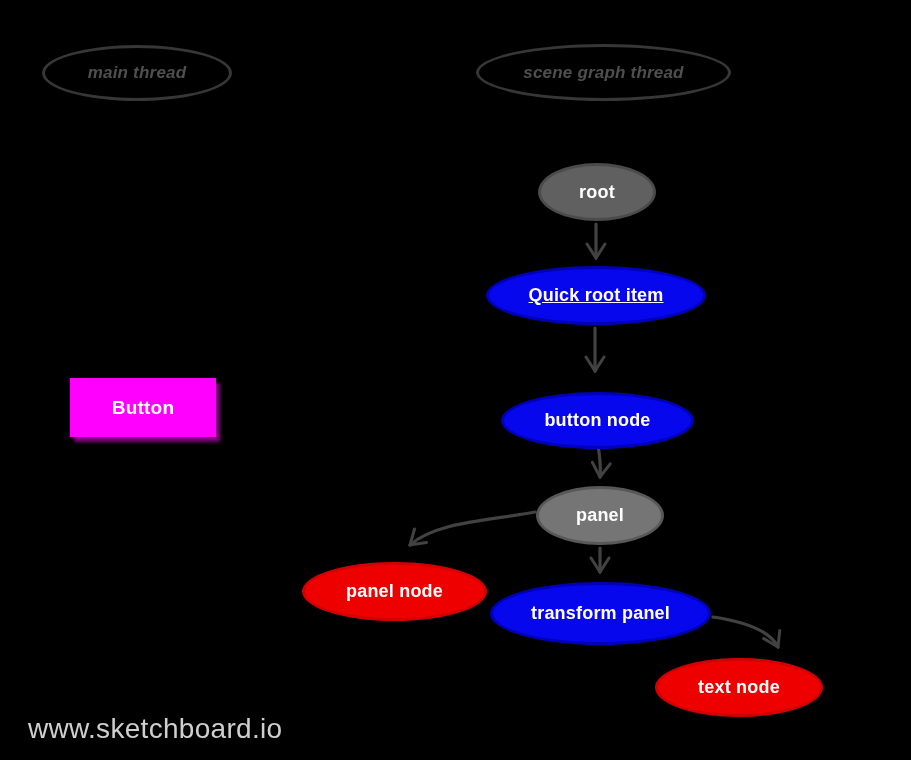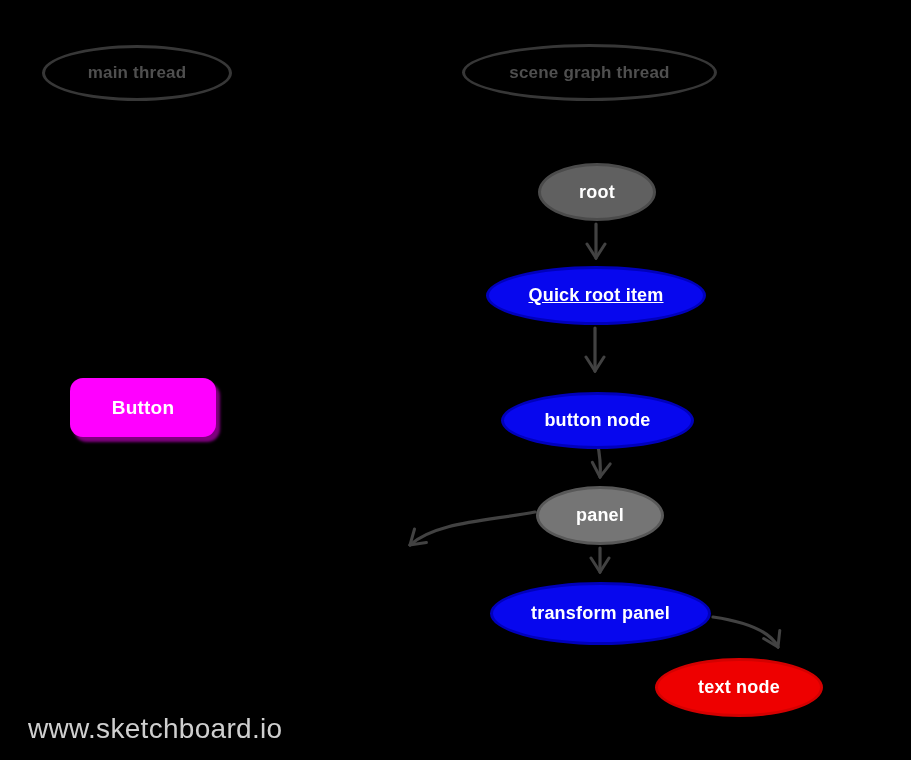--- a/index.html
+++ b/index.html
@@ -21,33 +21,33 @@
   .edges path { pointer-events: stroke; }
 
   .shape {
     position: absolute;
     box-sizing: border-box;
     display: flex; align-items: center; justify-content: center;
     text-align: center;
     font-weight: bold;
     letter-spacing: 0.2px;
     cursor: default;
-    border-radius: 13px;
   }
   .ellipse { border-radius: 50%; }
 
   
   .lane {
     border: 3px solid #373737;
     background: transparent;
     color: #4f4f4f;
     font-size: 17px;
+    font-style: italic;
   }
   .lane-main  { left: 42px;  top: 45px; width: 190px; height: 56px; }
-  .lane-scene { left: 462px; top: 44px; width: 255px; height: 57px; }
+  .lane-scene { left: 476px; top: 44px; width: 255px; height: 57px; }
 
   
   .node { color: #ffffff; font-size: 18px; }
   .n-gray-dark { background: #606060; border: 3px solid #4b4b4b; text-align: right; }
   .n-gray      { background: #757575; border: 3px solid #585858; }
   .n-blue      { background: #0707ee; border: 3px solid #0000bb; }
   .n-red       { background: #ee0000; border: 3px solid #d40000; }
 
   .node-root      { left: 538px; top: 163px; width: 118px; height: 58px; }
   .node-quick     { left: 486px; top: 266px; width: 220px; height: 59px; text-decoration: underline; }
@@ -112,20 +112,23 @@
   </div>
 
   <div class="shape ellipse node n-blue node-buttonnod">
     <span>button node</span>
   </div>
 
   <div class="shape ellipse node n-gray node-node">
     <span>panel</span>
   </div>
 
+  <div class="shape ellipse node n-red node-panel">
+    <span>panel node</span>
+  </div>
 
   <div class="shape ellipse node n-blue node-transform">
     <span>transform panel</span>
   </div>
 
   <div class="shape ellipse node n-red node-text">
     <span>text node</span>
   </div>
 
   <div class="shape btn-rect">

